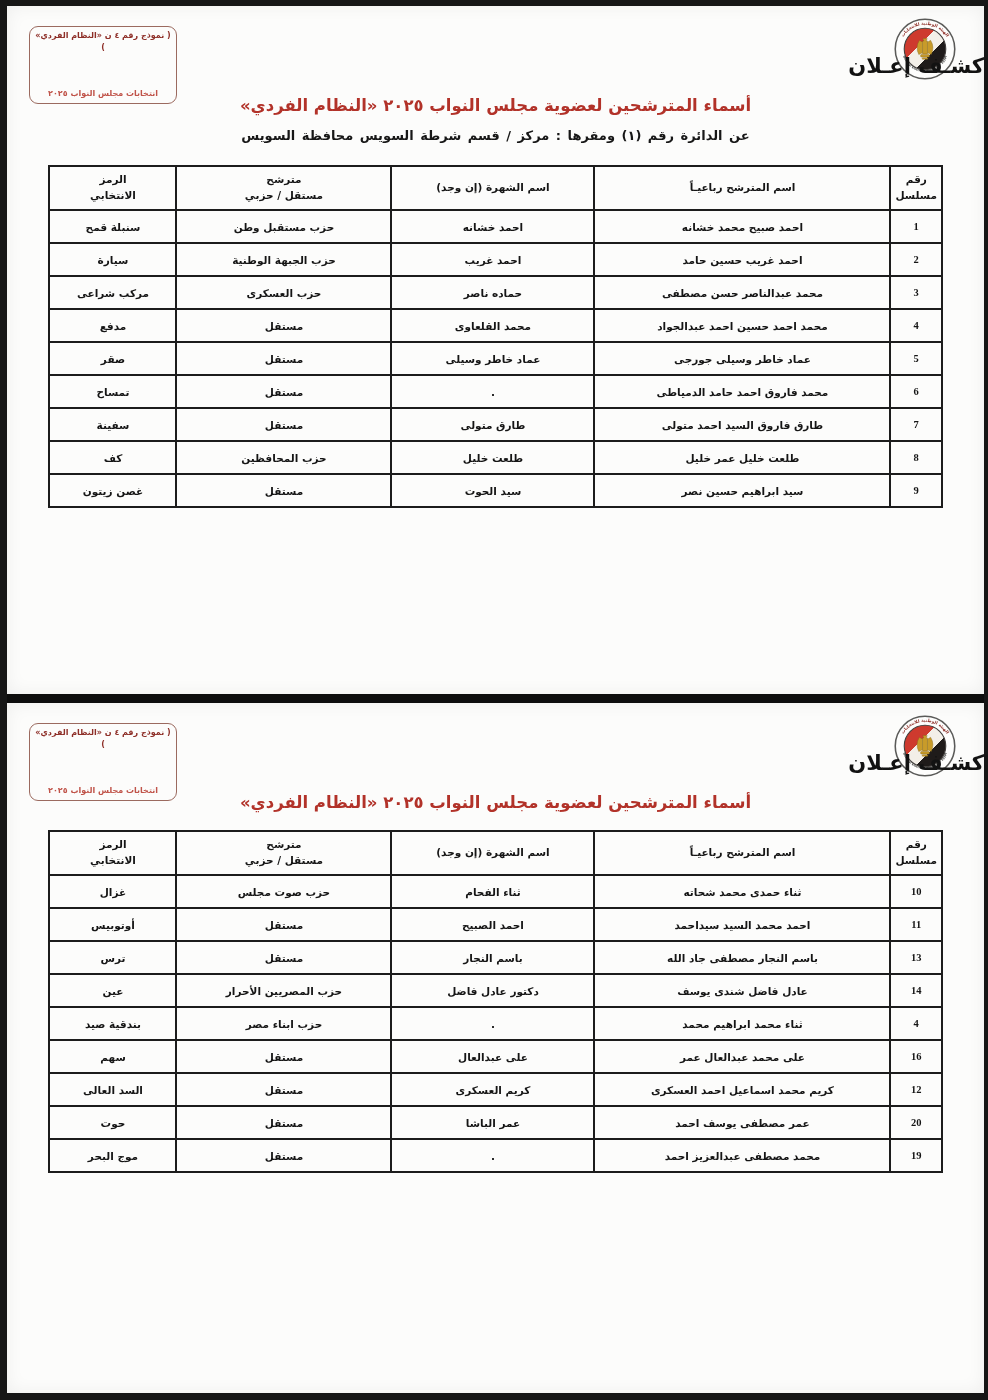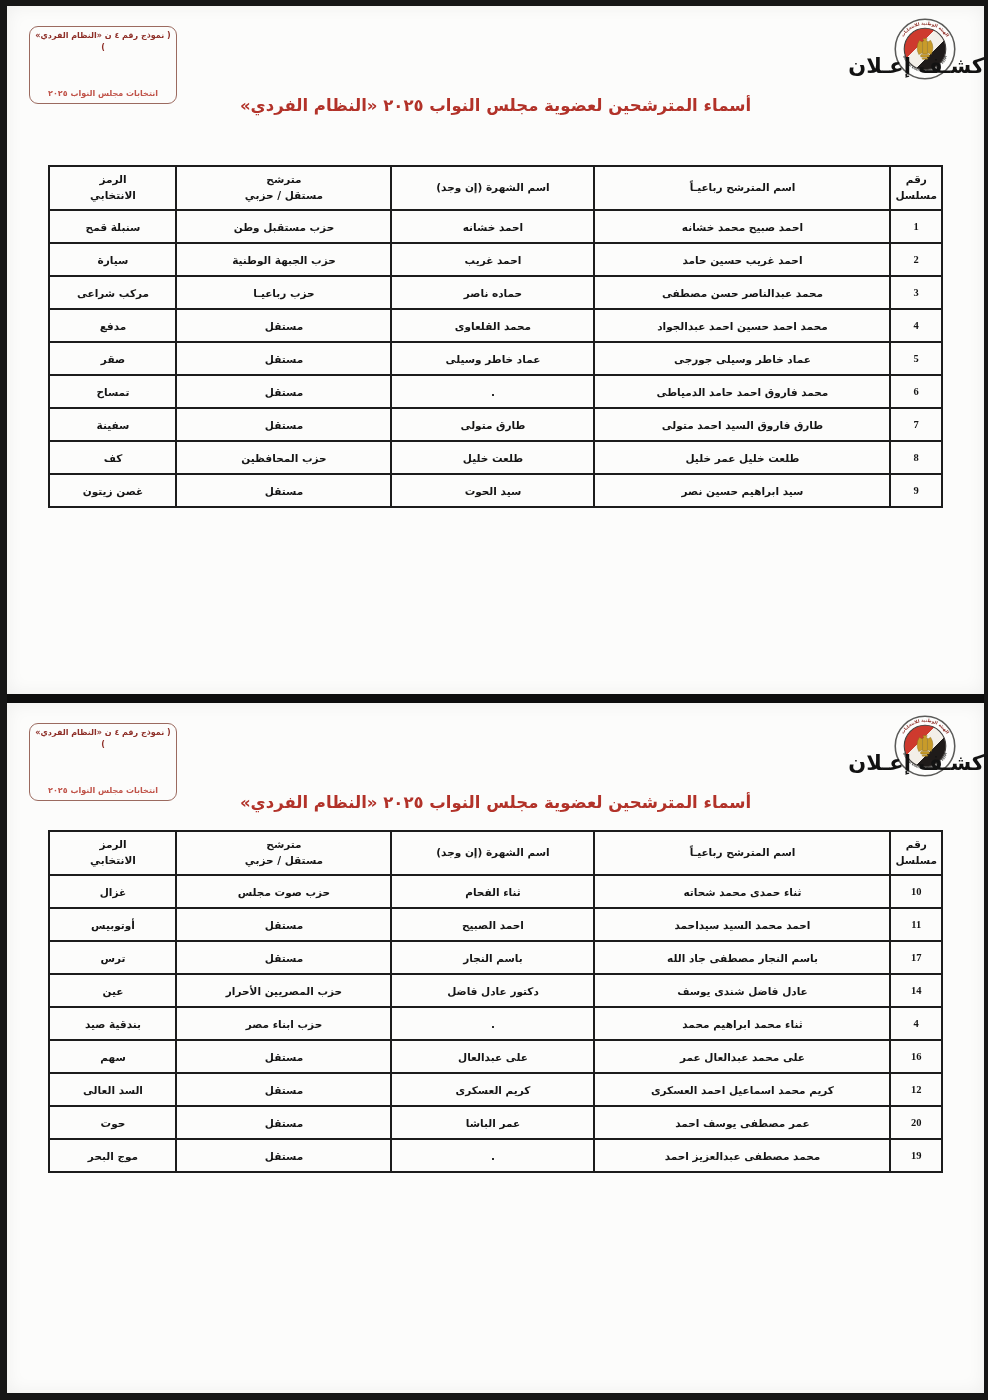--- a/index.html
+++ b/index.html
@@ -130,20 +130,21 @@
       <path d="M41 36 q-7 11 -1 23 l6 -3 v-17 z"></path>
       <path d="M59 36 q7 11 1 23 l-6 -3 v-17 z"></path>
       <path d="M46.5 33 h7 l-1.5 4 h2 v21 h-8 v-21 h2 z"></path>
       <rect x="43" y="59" width="14" height="4" rx="1"></rect>
       <rect x="45.5" y="64" width="9" height="2.6" rx="0.8"></rect>
     </g>
   </svg>
 </div>
     <div class="doc-title">كشـف إعـلان</div>
     <div class="doc-subtitle">أسماء المترشحين لعضوية مجلس النواب ٢٠٢٥ «النظام الفردي»</div>
+    <div class="doc-district">عن الدائرة رقم (١)   ومقرها : مركز / قسم شرطة السويس   محافظة السويس</div>
 
     <table class="roster">
       <colgroup>
         <col class="col-serial">
           <col class="col-name">
           <col class="col-known">
           <col class="col-affil">
           <col class="col-symbol">
       </colgroup>
       <thead>
@@ -170,21 +171,21 @@
             <td class="cell-serial">2</td>
             <td class="cell-name">احمد غريب حسين حامد</td>
             <td class="cell-known">احمد غريب</td>
             <td class="cell-affil">حزب الجبهة الوطنية</td>
             <td class="cell-symbol">سيارة</td>
           </tr>
           <tr>
             <td class="cell-serial">3</td>
             <td class="cell-name">محمد عبدالناصر حسن مصطفى</td>
             <td class="cell-known">حماده ناصر</td>
-            <td class="cell-affil">حزب رباعيـا</td>
+            <td class="cell-affil">حزب العسكرى</td>
             <td class="cell-symbol">مركب شراعى</td>
           </tr>
           <tr>
             <td class="cell-serial">4</td>
             <td class="cell-name">محمد احمد حسين احمد عبدالجواد</td>
             <td class="cell-known">محمد القلعاوى</td>
             <td class="cell-affil">مستقل</td>
             <td class="cell-symbol">مدفع</td>
           </tr>
           <tr>
@@ -296,21 +297,21 @@
             <td class="cell-symbol">غزال</td>
           </tr>
           <tr>
             <td class="cell-serial">11</td>
             <td class="cell-name">احمد محمد السيد سيداحمد</td>
             <td class="cell-known">احمد الصبيح</td>
             <td class="cell-affil">مستقل</td>
             <td class="cell-symbol">أوتوبيس</td>
           </tr>
           <tr>
-            <td class="cell-serial">17</td>
+            <td class="cell-serial">13</td>
             <td class="cell-name">باسم النجار مصطفى جاد الله</td>
             <td class="cell-known">باسم النجار</td>
             <td class="cell-affil">مستقل</td>
             <td class="cell-symbol">ترس</td>
           </tr>
           <tr>
             <td class="cell-serial">14</td>
             <td class="cell-name">عادل فاضل شندى يوسف</td>
             <td class="cell-known">دكتور عادل فاضل</td>
             <td class="cell-affil">حزب المصريين الأحرار</td>

